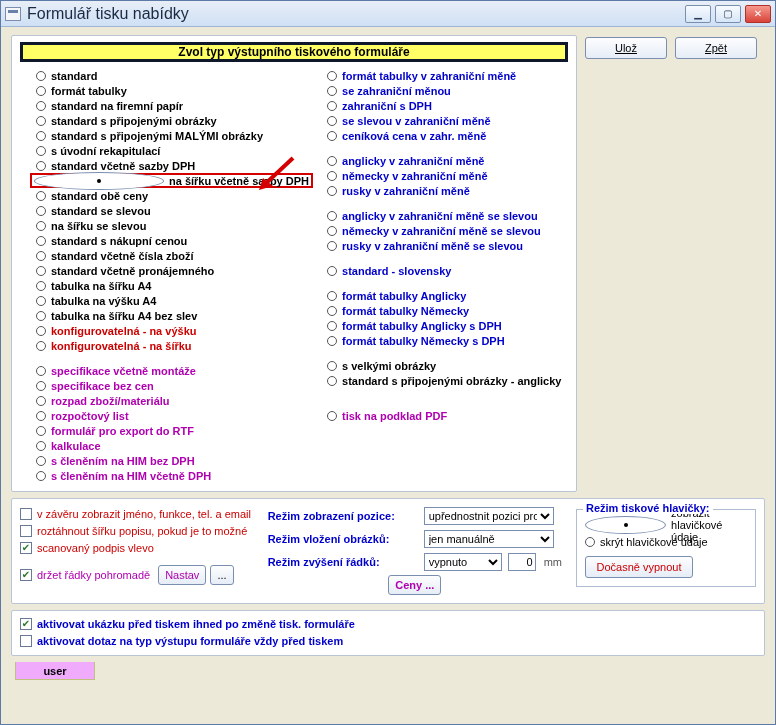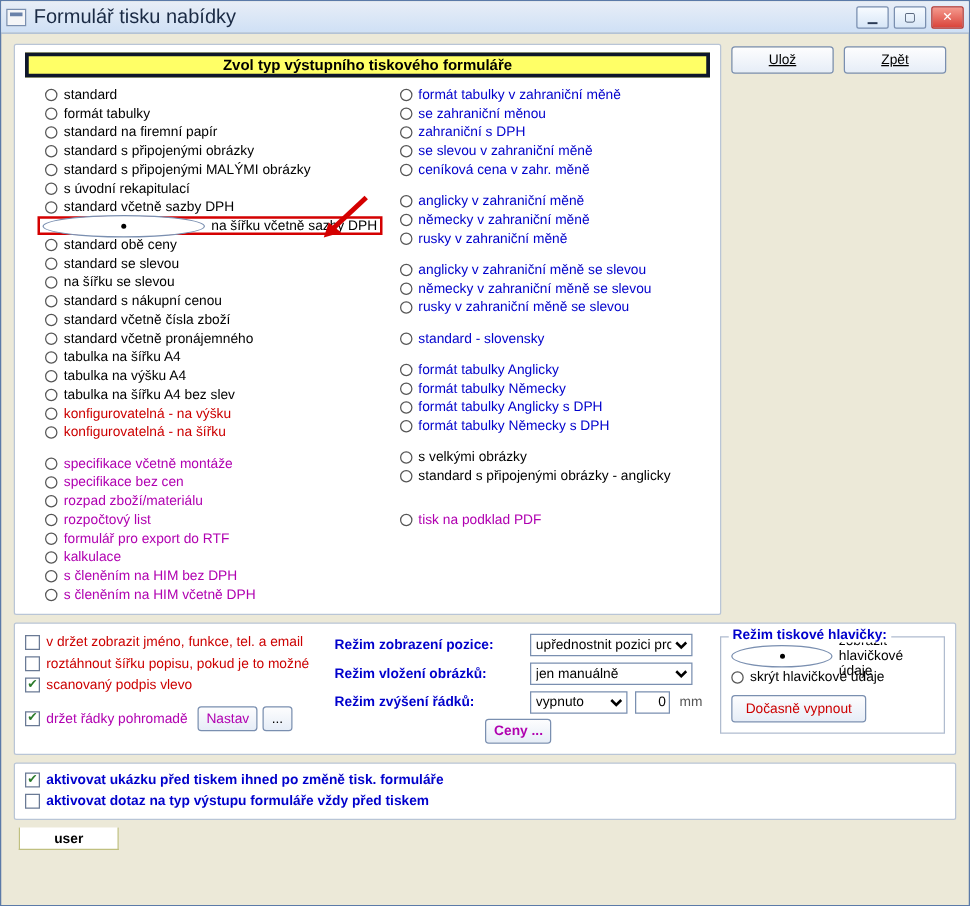--- a/index.html
+++ b/index.html
@@ -12,21 +12,21 @@
   .winbtns { display:flex; gap:4px; }
   .winbtn { width:26px; height:18px; border:1px solid #7a8fb0; background: linear-gradient(#f7fbff,#d7e6f7); border-radius:2px; display:flex; align-items:center; justify-content:center; font-size:10px; color:#2a3a55; cursor:pointer; }
   .winbtn.close { background: linear-gradient(#f59a8e,#d9433a); color:#fff; border-color:#b33029; }
   .content { flex:1; padding: 8px 10px 6px 10px; display:flex; flex-direction:column; gap:6px; }
   .panel { background:#fff; border:1px solid #b9c5d6; border-radius:2px; }
   .yellow-bar { background:#ffff66; border:3px solid #0f172a; height:20px; margin: 0 0 6px 0; display:flex; align-items:center; justify-content:center; font-weight:bold; font-size:12px; }
   .main { display:flex; gap:8px; }
   .lists-wrap { flex:1; padding:6px 8px 8px 8px; }
   .lists { display:flex; gap:12px; }
   .col { flex:1; }
-  .row { display:flex; align-items:center; height:15px; padding:0 2px; cursor:pointer; }
+  .row { display:flex; align-items:center; height:15px; padding:0 2px; cursor:pointer;font-weight:bold; }
   .radio { width:10px; height:10px; border:1px solid #555; border-radius:50%; margin-right:5px; display:inline-flex; align-items:center; justify-content:center; background:#fff; }
   .radio.sel:after { content:""; width:4px; height:4px; background:#000; border-radius:50%; display:block; }
   .lbl { white-space:nowrap; }
   .c-blk { color:#000; }
   .c-blue { color:#0000cc; }
   .c-red { color:#cc0000; }
   .c-mag { color:#b000b0; }
   .highlight { border:2px solid #d40000; margin-left:-4px; padding-left:2px; }
   .spacer { height:10px; }
   .side-btns { width:180px; padding: 2px 0 0 0; display:flex; gap:8px; justify-content:flex-start; }
@@ -43,21 +43,21 @@
   .mid-center { flex:1; }
   .mid-right { width:180px; }
   .formrow { display:flex; align-items:center; height:21px; gap:6px; margin-bottom:2px; }
   .formlbl { width:150px; color:#0000cc; font-weight:bold; }
   .sel { height:18px; border:1px solid #7a8fb0; background:#fff; font-size:11px; width:130px; }
   .numin { width:28px; height:18px; border:1px solid #7a8fb0; background:#fff; text-align:right; padding-right:2px; font-size:11px; }
   .mm { color:#555; margin-left:2px; }
   .fieldset { border:1px solid #b0bccf; padding:6px 8px 8px 8px; position:relative; margin-top:4px; }
   .fieldset .legend { position:absolute; top:-8px; left:6px; background:#fff; padding:0 3px; color:#0000cc; font-weight:bold; }
   .bottom-panel { padding:4px 8px 6px 8px; }
-  .user-tab { width:80px; height:18px; background:#ffffff; border:1px solid #c0c080; border-top:none; display:flex; align-items:center; justify-content:center; font-weight:bold; margin-left:4px; }
+  .user-tab { width:80px; height:18px; background:#f0abfc; border:1px solid #c0c080; border-top:none; display:flex; align-items:center; justify-content:center; font-weight:bold; margin-left:4px; }
   .drzet { color:#b000b0; }
   .ceny { color:#b000b0; font-weight:bold; }
   .red-t { color:#cc0000; }
   .btn-wide { width:108px; }
   svg.arrow-svg { width:40px; height:40px; }
 </style>
 </head>
 <body>
 
 <div class="window">
@@ -290,21 +290,21 @@
         <button class="btn" style="width:82px;">
             <u>Zpět</u>
           </button>
       </div>
     </div>
 
     <div class="panel mid-panel">
       <div class="mid-left">
         <div class="crow">
             <span class="chk"></span>
-            <span class="red-t">v držet zobrazit jméno, funkce, tel. a email</span>
+            <span class="red-t">v závěru zobrazit jméno, funkce, tel. a email</span>
           </div>
         <div class="crow">
             <span class="chk"></span>
             <span class="red-t">roztáhnout šířku popisu, pokud je to možné</span>
           </div>
         <div class="crow">
             <span class="chk checked"></span>
             <span class="red-t">scanovaný podpis vlevo</span>
           </div>
         <div style="height:10px"></div>

